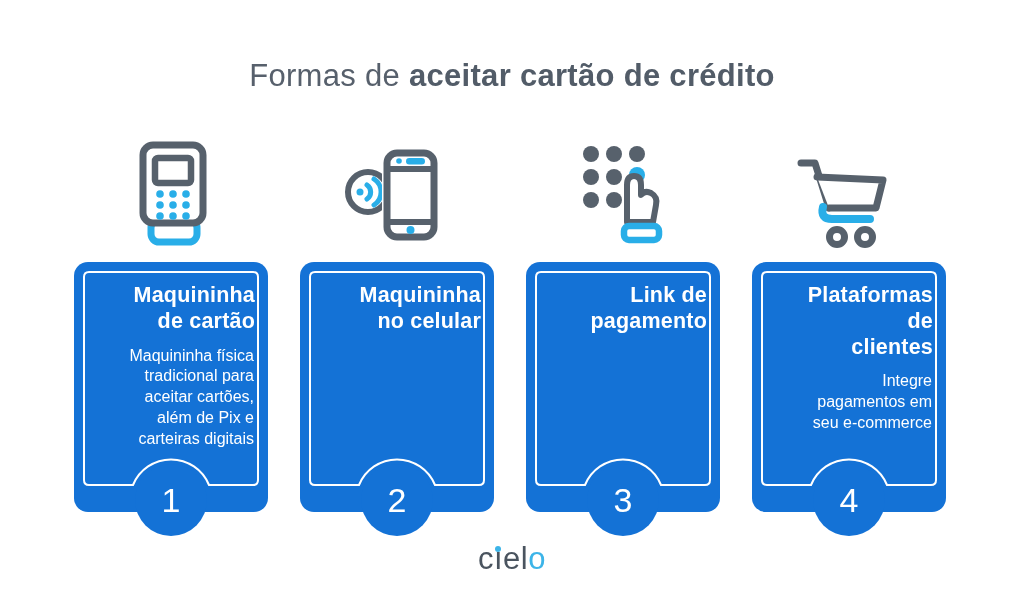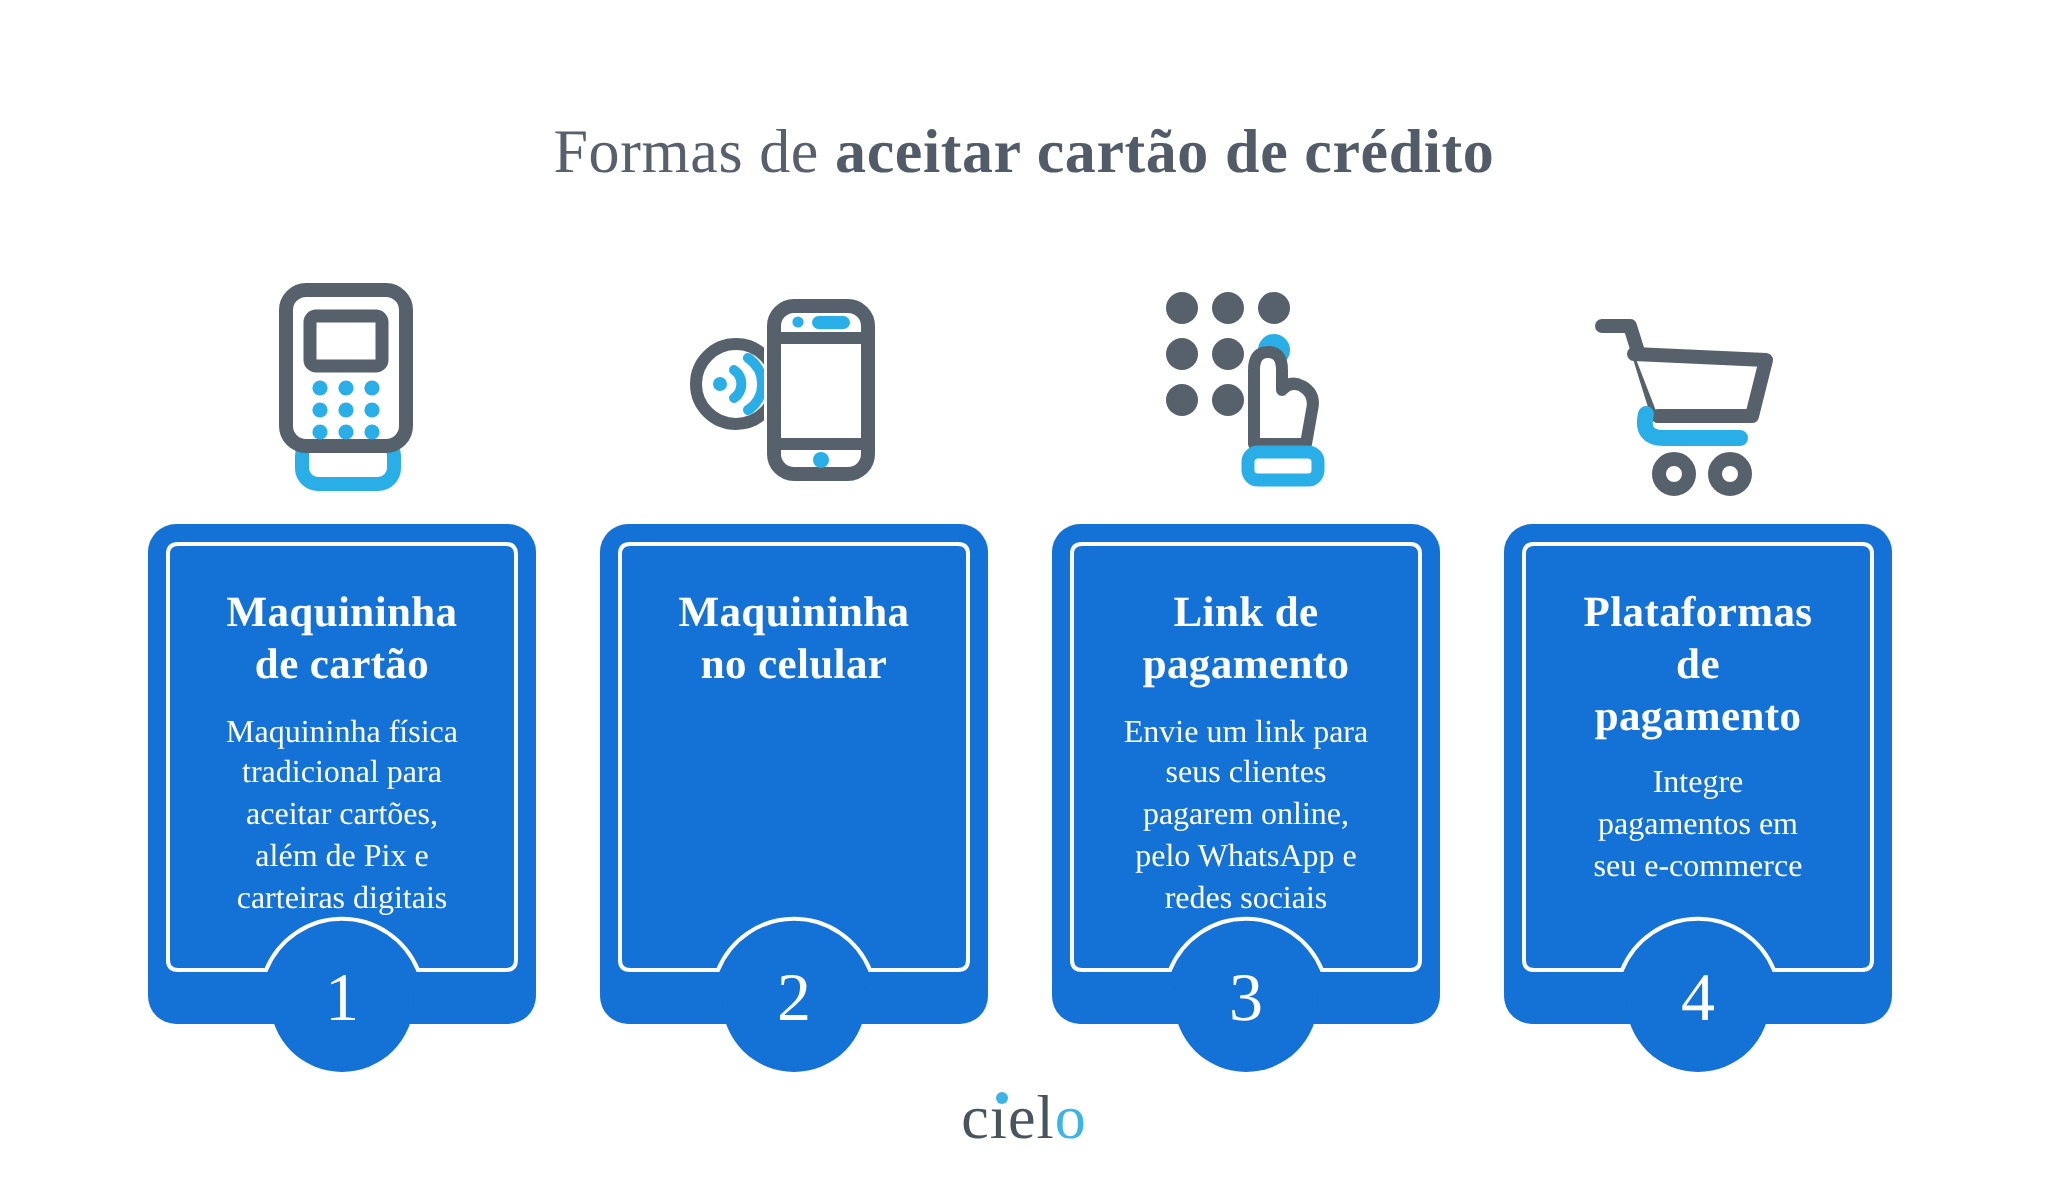--- a/index.html
+++ b/index.html
@@ -2,21 +2,21 @@
 <html><head>
 <meta charset="utf-8">
 <style>
   * { box-sizing: border-box; }
   html, body { margin: 0; padding: 0; background: #ffffff; }
   body {
     width: 1024px; height: 600px;
     font-family: "Liberation Sans", sans-serif;
     position: relative; overflow: hidden;
   }
-  .canvas { position: relative; width: 1024px; height: 516px; background: #ffffff; font-family: Liberation Serif, serif; }
+  .canvas { position: relative; width: 1024px; height: 516px; background: #ffffff; }
 
   
   .title {
     position: absolute; top: 58px; left: 0; width: 100%;
     margin: 0; text-align: center;
     font-size: 31px; font-weight: 400; color: #57606c; letter-spacing: 0.3px;
   }
   .title strong { font-weight: 700; color: #525c68; }
 
   
@@ -28,22 +28,22 @@
   #icon4 { left: 789px; }
 
   
   .card { position: absolute; top: 262px; width: 194px; height: 282px; }
   #card1 { left: 74px; }
   #card2 { left: 300px; }
   #card3 { left: 526px; }
   #card4 { left: 752px; }
   .card-bg { position: absolute; left: 0; top: 0; width: 194px; height: 282px; }
   .card-content {
-    position: absolute; left: 13px; right: 13px; top: 15px; height: 220px;
-    padding-top: 17px; text-align: center; color: #ffffff;
+    position: absolute; left: 13px; right: 13px; top: 4px; height: 220px;
+    padding-top: 17px; text-align: right; color: #ffffff;
   }
   .card-heading {
     margin: 0 0 11px 0;
     font-size: 21.5px; line-height: 1.2; font-weight: 700; letter-spacing: 0.2px;
     white-space: pre-line;
   }
   .card-body {
     margin: 1px;
     font-size: 16px; line-height: 1.3; font-weight: 400;
     white-space: pre-line;
@@ -169,39 +169,34 @@
 
   <div class="card" id="card3">
     <svg class="card-bg" viewBox="0 0 194 282">
       <rect x="0" y="0" width="194" height="250" rx="14" fill="#1472d6"></rect>
       <circle cx="97" cy="238" r="36" fill="#1472d6"></circle>
       <path d="M 15 10 H 179 Q 184 10 184 15 V 218 Q 184 223 179 223 H 135 A 41 41 0 0 0 59 223 H 15 Q 10 223 10 218 V 15 Q 10 10 15 10 Z" fill="none" stroke="#ffffff" stroke-width="2"></path>
     </svg>
     <div class="card-content">
       <h2 class="card-heading">Link de
 pagamento</h2>
-      <p class="card-body">Envie um link para
-seus clientes
-pagarem online,
-pelo WhatsApp e
-redes sociais</p>
     </div>
     <div class="card-badge">3</div>
   </div>
 
   <div class="card" id="card4">
     <svg class="card-bg" viewBox="0 0 194 282">
       <rect x="0" y="0" width="194" height="250" rx="14" fill="#1472d6"></rect>
       <circle cx="97" cy="238" r="36" fill="#1472d6"></circle>
       <path d="M 15 10 H 179 Q 184 10 184 15 V 218 Q 184 223 179 223 H 135 A 41 41 0 0 0 59 223 H 15 Q 10 223 10 218 V 15 Q 10 10 15 10 Z" fill="none" stroke="#ffffff" stroke-width="2"></path>
     </svg>
     <div class="card-content">
       <h2 class="card-heading">Plataformas
 de
-pagamento</h2>
+clientes</h2>
       <p class="card-body">Integre
 pagamentos em
 seu e-commerce</p>
     </div>
     <div class="card-badge">4</div>
   </div>
 
   <div class="logo">
     <span class="logo-text"><span>cıel</span><span class="logo-accent">o</span><span class="logo-idot"></span></span>
   </div>

